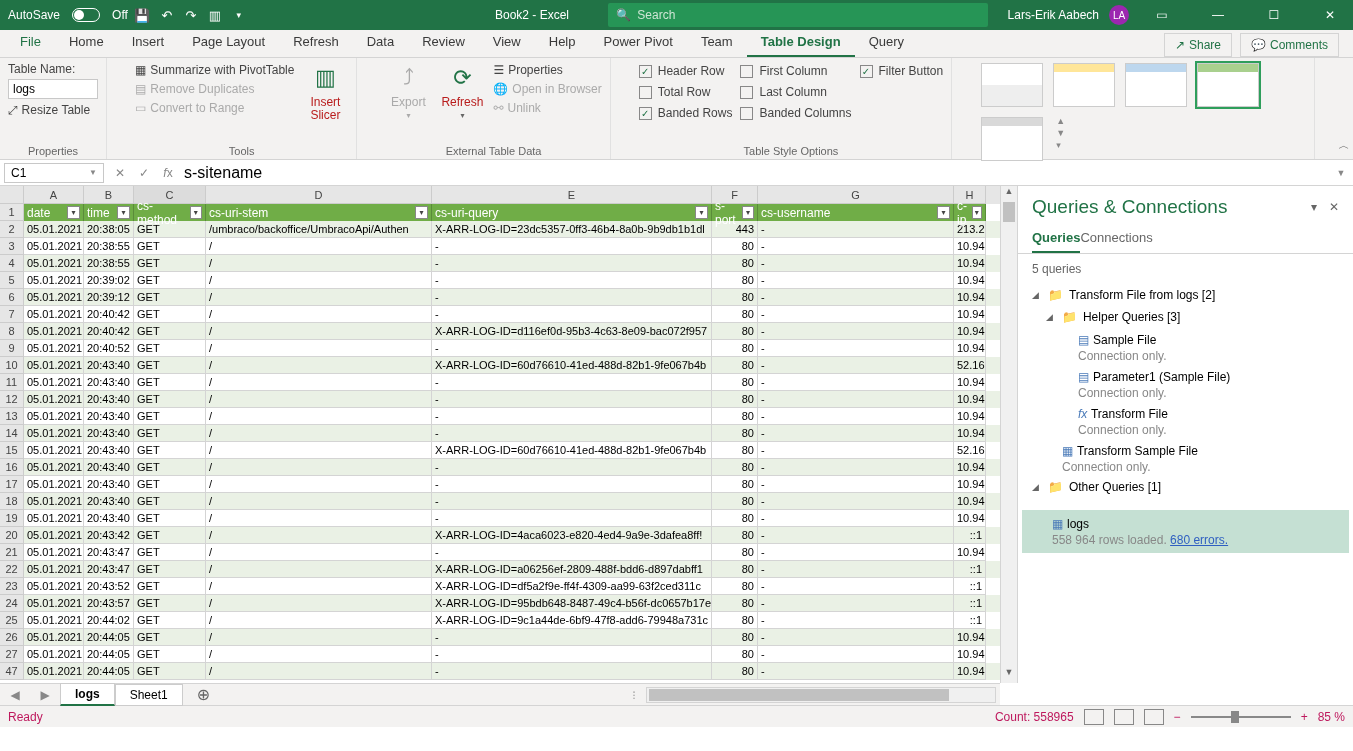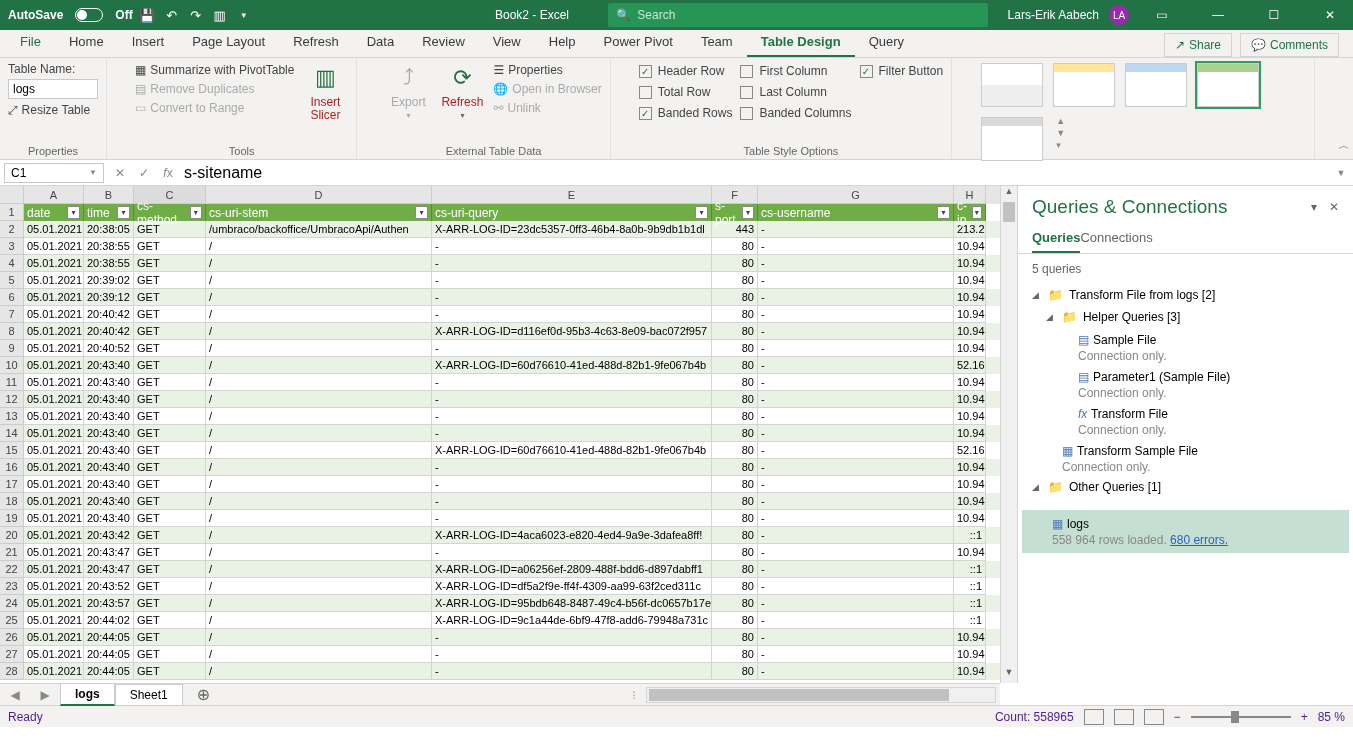--- a/index.html
+++ b/index.html
@@ -1,21 +1,21 @@
 <!DOCTYPE html>
 <html><head>
 <meta charset="utf-8">
 <style>
 * { margin: 0; padding: 0; box-sizing: border-box; font-family: "Segoe UI", Arial, sans-serif; font-size: 12px; }
 body { background: #fff; width: 1353px; height: 751px; overflow: hidden; user-select: none; }
 
 
 .titlebar { background: #217346; height: 30px; display: flex; align-items: center; color: #fff; }
 .titlebar .left { display: flex; align-items: center; gap: 6px; padding-left: 8px; width: 495px; }
-.autosave { display: flex; align-items: center; gap: 12px; font-size: 11px; font-weight: bold; }
+.autosave { display: flex; align-items: center; gap: 12px; font-size: 11px; }
 .toggle { width: 28px; height: 14px; border: 1px solid #fff; border-radius: 7px; position: relative; }
 .toggle::after { content: ""; width: 10px; height: 10px; background: #fff; border-radius: 50%; position: absolute; left: 1px; top: 1px; }
 .qat-icon { width: 18px; height: 18px; display: flex; align-items: center; justify-content: center; font-size: 13px; }
 .searchbox { background: #269556; height: 24px; width: 380px; display: flex; align-items: center; padding: 0 8px; gap: 6px; border-radius: 2px; margin-left: auto; }
 .titlebar .right { margin-left: auto; display: flex; align-items: center; gap: 10px; padding-right: 0; }
 .avatar { width: 20px; height: 20px; background: #9c27b0; border-radius: 50%; font-size: 10px; display: flex; align-items: center; justify-content: center; }
 .winbtn { width: 46px; height: 30px; display: flex; align-items: center; justify-content: center; }
 
 
 .ribbon-tabs { height: 28px; display: flex; align-items: flex-end; padding: 0 6px; border-bottom: 1px solid #d4d4d4; background: #f3f2f1; }
@@ -100,21 +100,21 @@
 
 .sheet-tabs { height: 22px; display: flex; align-items: center; background: #f3f2f1; border-top: 1px solid #d4d4d4; font-size: 12px; width: 1000px; }
 .st-nav { width: 60px; display: flex; justify-content: space-around; color: #888; }
 .stab { padding: 3px 14px; border: 1px solid #ccc; background: #fff; }
 .stab.active { border-bottom: 2px solid #217346; font-weight: 600; }
 .stab.add { border: none; background: none; font-size: 16px; color: #666; }
 .hscroll { flex: 1; height: 16px; margin: 0 4px; background: #f0f0f0; position: relative; border: 1px solid #d4d4d4; }
 .hscroll .thumb { position: absolute; left: 2px; top: 1px; bottom: 1px; width: 300px; background: #c1c1c1; }
 
 
-.status { height: 22px; background: #f3f2f1; border-top: 1px solid #d4d4d4; display: flex; align-items: center; padding: 0 8px; font-size: 12px; color: #4c1d95; gap: 14px; }
+.status { height: 22px; background: #f3f2f1; border-top: 1px solid #d4d4d4; display: flex; align-items: center; padding: 0 8px; font-size: 12px; color: #be185d; gap: 14px; }
 .status .right { margin-left: auto; display: flex; align-items: center; gap: 10px; }
 .view-ic { width: 20px; height: 16px; border: 1px solid #888; }
 .zoom-slider { width: 100px; height: 2px; background: #888; position: relative; }
 .zoom-slider .handle { width: 8px; height: 12px; background: #888; position: absolute; left: 40px; top: -5px; }
 </style>
 </head>
 <body>
 
 <div class="titlebar">
   <div class="left">
@@ -640,21 +640,21 @@
           <div class="cell A">05.01.2021</div>
           <div class="cell B">20:44:05</div>
           <div class="cell C">GET</div>
           <div class="cell D">/</div>
           <div class="cell E">-</div>
           <div class="cell F">80</div>
           <div class="cell G">-</div>
           <div class="cell H">10.94</div>
         </div>
         <div class="row even">
-          <div class="rh">28</div>
+          <div class="rh">47</div>
           <div class="cell A">05.01.2021</div>
           <div class="cell B">20:44:05</div>
           <div class="cell C">GET</div>
           <div class="cell D">/</div>
           <div class="cell E">-</div>
           <div class="cell F">80</div>
           <div class="cell G">-</div>
           <div class="cell H">10.94</div>
         </div>
       </div>

